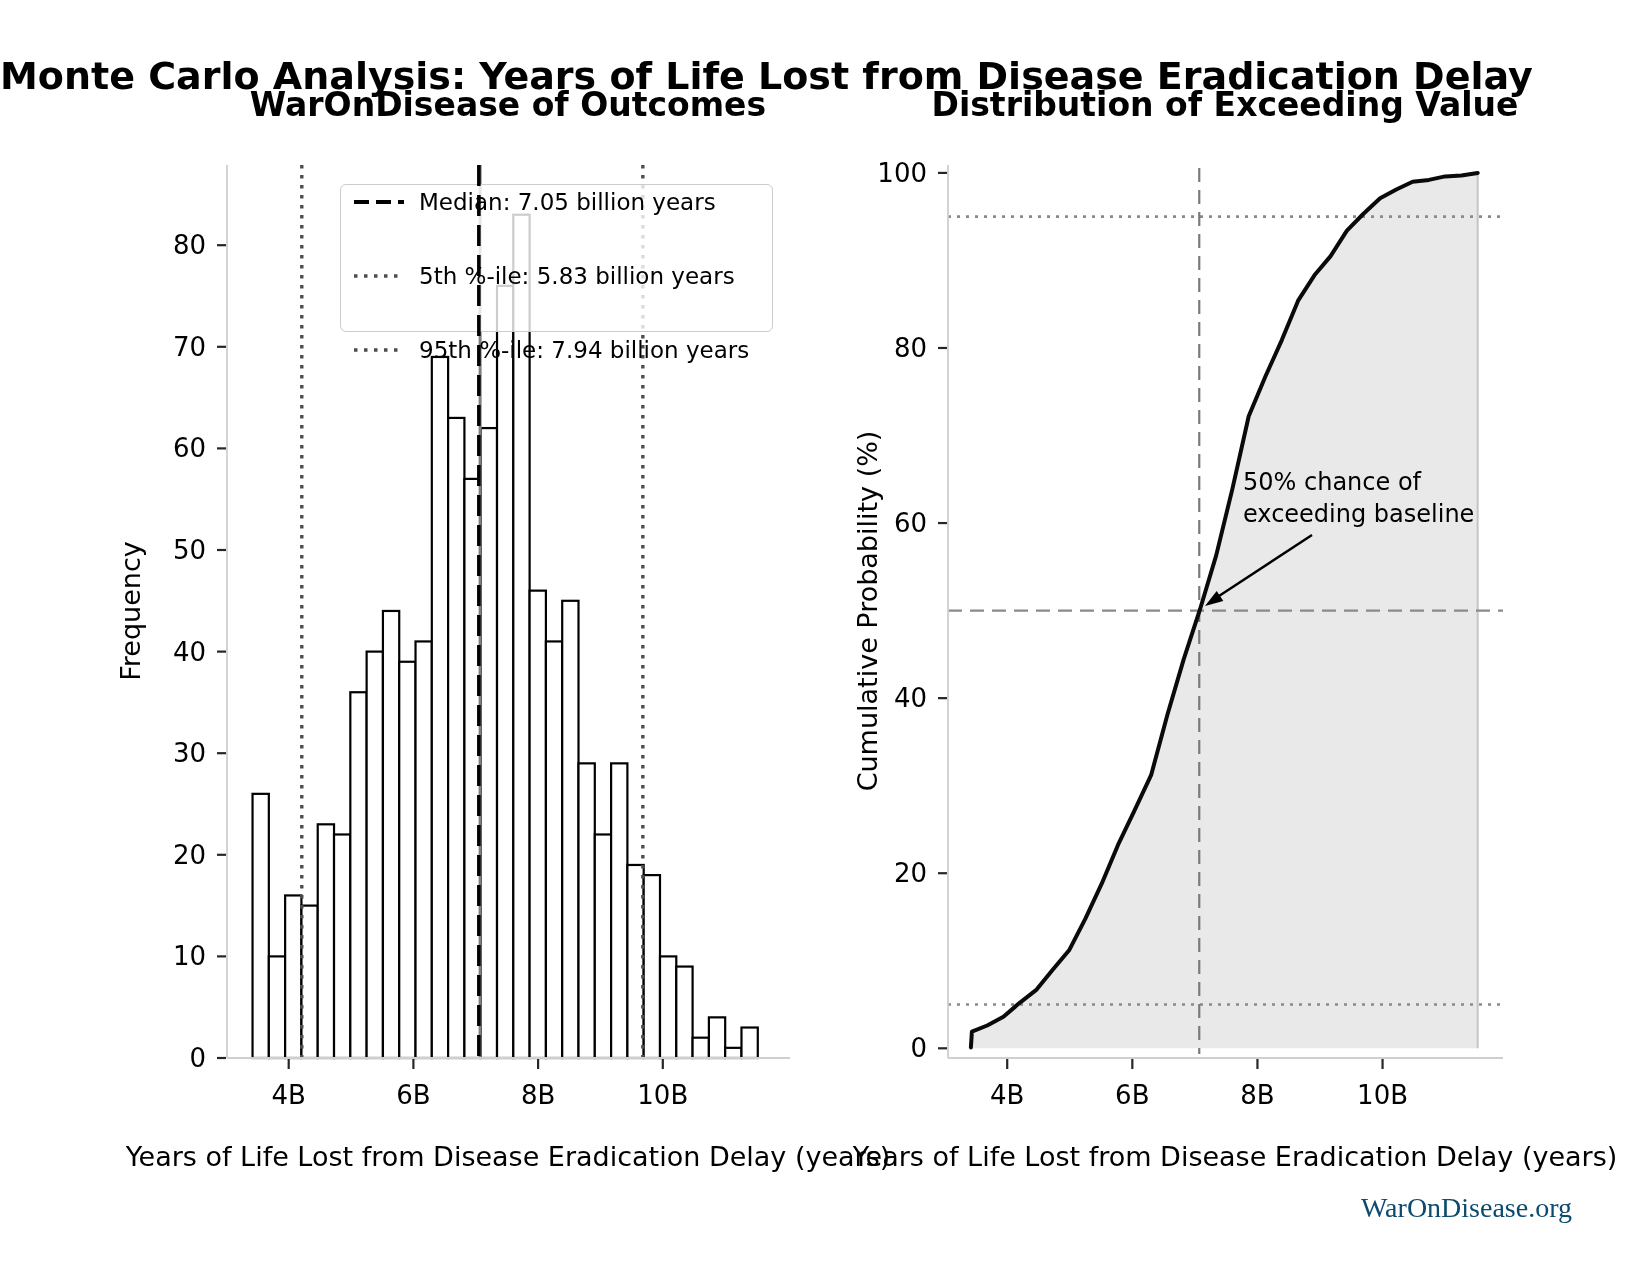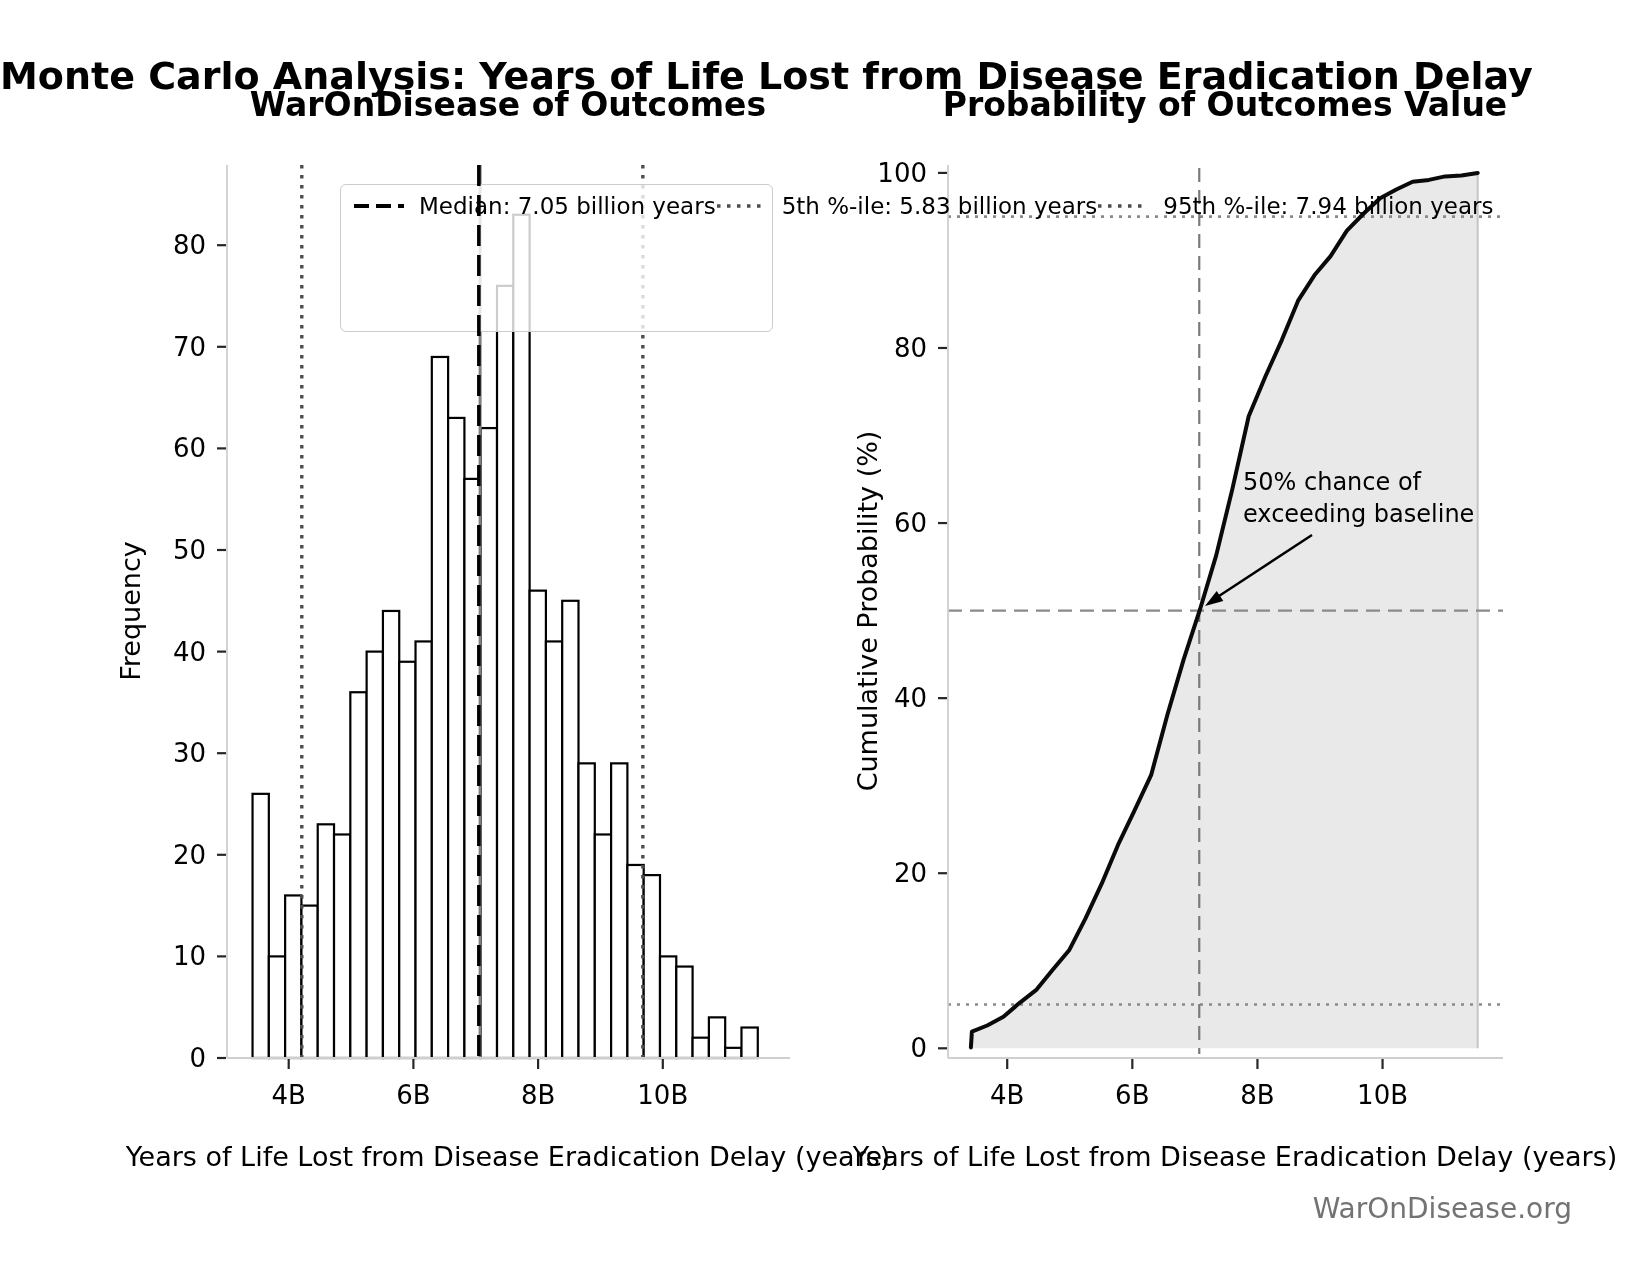--- a/index.html
+++ b/index.html
@@ -2,22 +2,22 @@
 <html><head>
 <meta charset="utf-8">
 <style>
   html,body{margin:0;padding:0;background:#ffffff;}
   #figure{position:relative;width:1627px;height:1280px;background:#ffffff;overflow:hidden;
           font-family:"DejaVu Sans",sans-serif;color:#000;}
   svg{position:absolute;left:0;top:0;}
   #base-svg{z-index:1;}
   #legend{position:absolute;left:340px;top:184px;width:433px;height:148px;z-index:10;
           background:rgba(255,255,255,0.8);border:1.6px solid #cccccc;border-radius:6px;
-          box-sizing:border-box;display:flex;flex-direction:row;justify-content:space-around;
-          padding:4px 8px 4px 12px;}
+          box-sizing:border-box;display:flex;flex-direction:column;justify-content:space-around;
+          padding:4px 8px 4px 12px;gap:48px;}
   .legend-row{display:flex;align-items:center;height:34px;}
   .legend-row svg{position:static;width:52px;height:10px;flex:0 0 52px;}
   .legend-row span{margin-left:14px;font-size:23px;white-space:nowrap;}
   #overlay-svg{z-index:20;pointer-events:none;}
   .suptitle{position:absolute;top:46px;left:0;width:1578px;text-align:left;
             font-size:38px;font-weight:bold;line-height:44px;white-space:nowrap;z-index:5;margin-top:8px;}
   .subtitle{position:absolute;top:85px;transform:translateX(-50%);font-size:33px;font-weight:bold;
             line-height:40px;white-space:nowrap;z-index:5;}
   #title-left{left:508px;}
   #title-right{left:1225px;}
@@ -127,21 +127,21 @@
       <line x1="938" y1="347.98" x2="947" y2="347.98" stroke="#262626" stroke-width="2.2"></line>
       <text x="927" y="356.98" text-anchor="end" font-family="&quot;DejaVu Sans&quot;, sans-serif" font-size="26px" fill="#000000">80</text>
       <line x1="938" y1="172.89999999999998" x2="947" y2="172.89999999999998" stroke="#262626" stroke-width="2.2"></line>
       <text x="927" y="181.89999999999998" text-anchor="end" font-family="&quot;DejaVu Sans&quot;, sans-serif" font-size="26px" fill="#000000">100</text>
       <line x1="1312" y1="535" x2="1219" y2="596" stroke="#000" stroke-width="2.4"></line>
       <polygon points="1205,606 1216.7,591 1223.3,601" fill="#000"></polygon>
     </svg>
 
   <div class="suptitle">Monte Carlo Analysis: Years of Life Lost from Disease Eradication Delay</div>
   <div class="subtitle" id="title-left">WarOnDisease of Outcomes</div>
-  <div class="subtitle" id="title-right">Probability of Outcomes Value</div>
+  <div class="subtitle" id="title-right">Distribution of Exceeding Value</div>
 
   <div class="ylabel" id="ylabel-left">Frequency</div>
   <div class="ylabel" id="ylabel-right">Cumulative Probability (%)</div>
   <div class="xlabel" id="xlabel-left">Years of Life Lost from Disease Eradication Delay (years)</div>
   <div class="xlabel" id="xlabel-right">Years of Life Lost from Disease Eradication Delay (years)</div>
 
   <div id="legend">
     <div class="legend-row">
       <svg class="sample">
           <line x1="1" y1="5" x2="51" y2="5" stroke="#000000" stroke-width="4.2" stroke-dasharray="15 7"></line>
@@ -164,14 +164,14 @@
 
   <svg id="overlay-svg" width="1627" height="1280">
       <line x1="478.86749999999995" y1="165" x2="478.86749999999995" y2="1058" stroke="#000000" stroke-width="3.6" stroke-dasharray="21 9"></line>
     </svg>
 
   <div id="annotation">
     <div>50% chance of</div>
     <div>exceeding baseline</div>
   </div>
 
-  <div id="watermark" style="color: #737373;">WarOnDisease.org</div>
+  <div id="watermark" style="color: #0c4a6e; font-family: Liberation Serif, serif;">WarOnDisease.org</div>
 </div>
 
 </body></html>

